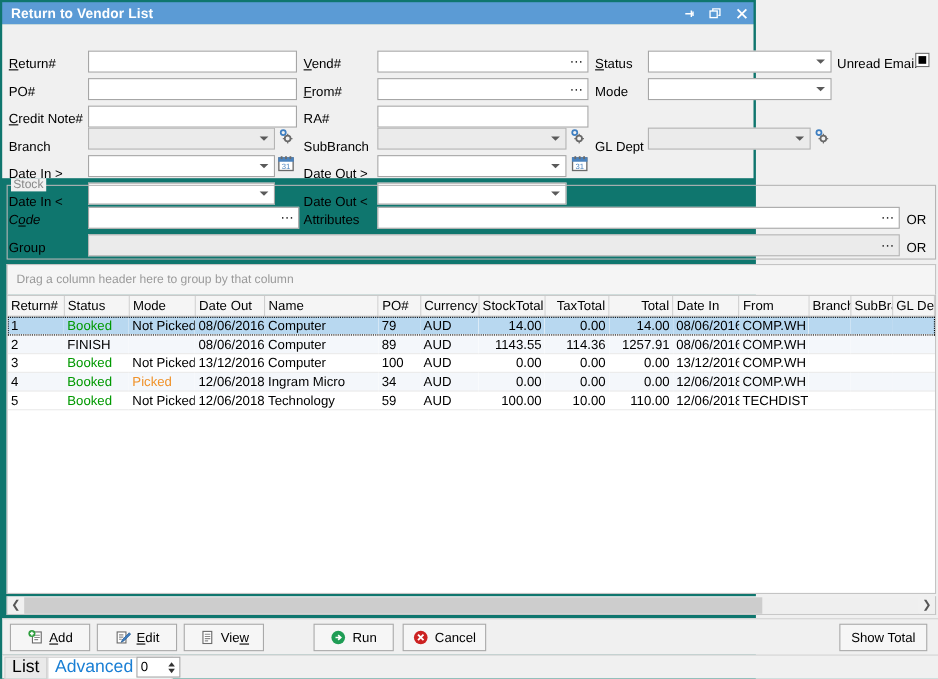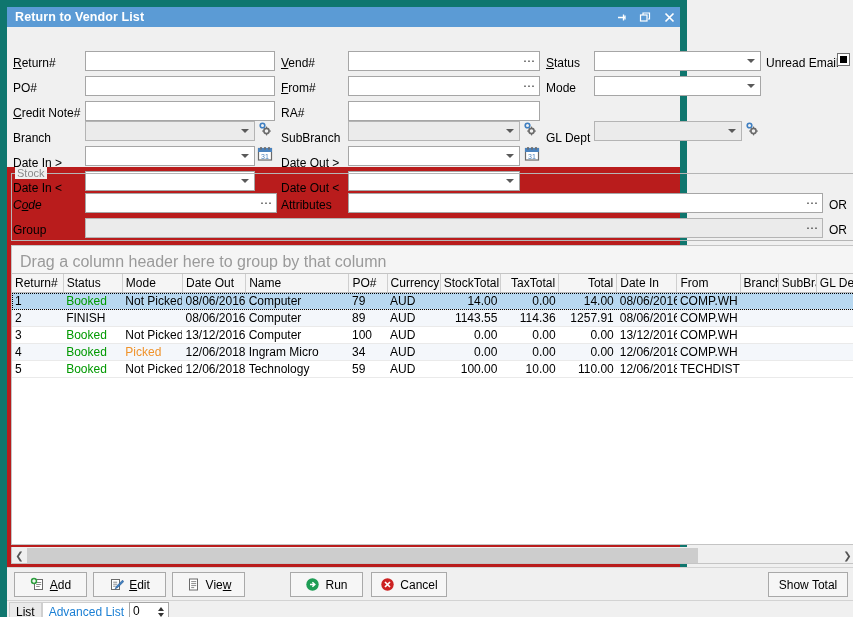--- a/index.html
+++ b/index.html
@@ -4,21 +4,21 @@
 <style>
   html,body{margin:0;padding:0;}
   body{
     width:853px;height:617px;overflow:hidden;
     font-family:"Liberation Sans", sans-serif;
     font-size:12px;color:#000;background:#f0f0f0;
     -webkit-font-smoothing:antialiased;
   }
   #app{
     position:relative;width:687px;height:617px;
-    border:7px solid #0f766e;box-sizing:border-box;background:#b91c1c;
+    border:2px solid #0f766e;box-sizing:border-box;background:#0f766e;
   }
 
   
   .titlebar{
     height:20px;background:#5b9bd5;position:relative;
     display:flex;align-items:center;
   }
   .titlebar .ttl{
     color:#fff;font-weight:bold;font-size:12.5px;margin-left:8px;
     letter-spacing:.1px;
@@ -67,21 +67,21 @@
   }
   .group-caption{
     position:absolute;left:8px;top:160px;background:#f0f0f0;
     padding:0 2px;font-size:11px;color:#8a8a8a;
   }
 
   
   .groupbar{
     position:absolute;left:4px;top:238px;width:845px;height:28px;
     background:#f5f5f5;border:1px solid #c4c4c4;border-bottom:none;box-sizing:border-box;
-    color:#9a9a9a;font-size:16px;padding:7px 0 0 8px;
+    color:#9a9a9a;font-size:11px;padding:7px 0 0 8px;
   }
 
   
   .grid{
     position:absolute;left:4px;top:266px;width:845px;height:272px;
     border:1px solid #c4c4c4;box-sizing:border-box;background:#fff;overflow:hidden;
   }
   table.gt{border-collapse:collapse;table-layout:fixed;width:100%;font-size:12px;}
   table.gt th{
     background:#f5f5f5;border-right:1px solid #cfcfcf;border-bottom:1px solid #b9b9b9;
@@ -127,21 +127,21 @@
   .btn u{text-decoration:underline;}
   .btn .ic{width:15px;height:15px;display:block;flex:0 0 auto;}
 
   
   .statusbar{
     position:absolute;left:0;top:593px;width:851px;height:22px;background:#f0f0f0;
     border-top:1px solid #d3d3d3;box-sizing:border-box;
   }
   .tabstrip{position:absolute;left:2px;top:1px;display:flex;align-items:flex-end;height:21px;}
   .tab{
-    font-size:12px;padding:2px 6px 3px 6px;border:1px solid transparent;
+    font-size:16px;padding:2px 6px 3px 6px;border:1px solid transparent;
     box-sizing:border-box;line-height:14px;cursor:default;
   }
   .tab.inactive{background:#eaeaea;border:1px solid #cfcfcf;color:#000;margin-top:3px;}
   .tab.active{background:#fff;border:1px solid #cfcfcf;border-bottom:1px solid #fff;color:#1a7fd4;}
   .spin{
     position:absolute;left:122px;top:595px;width:40px;height:19px;
     border:1px solid #a6a6a6;background:#fff;box-sizing:border-box;font-size:12px;padding:1px 3px;
   }
   .spin-arrows{
     position:absolute;right:2px;top:1px;width:10px;height:15px;

